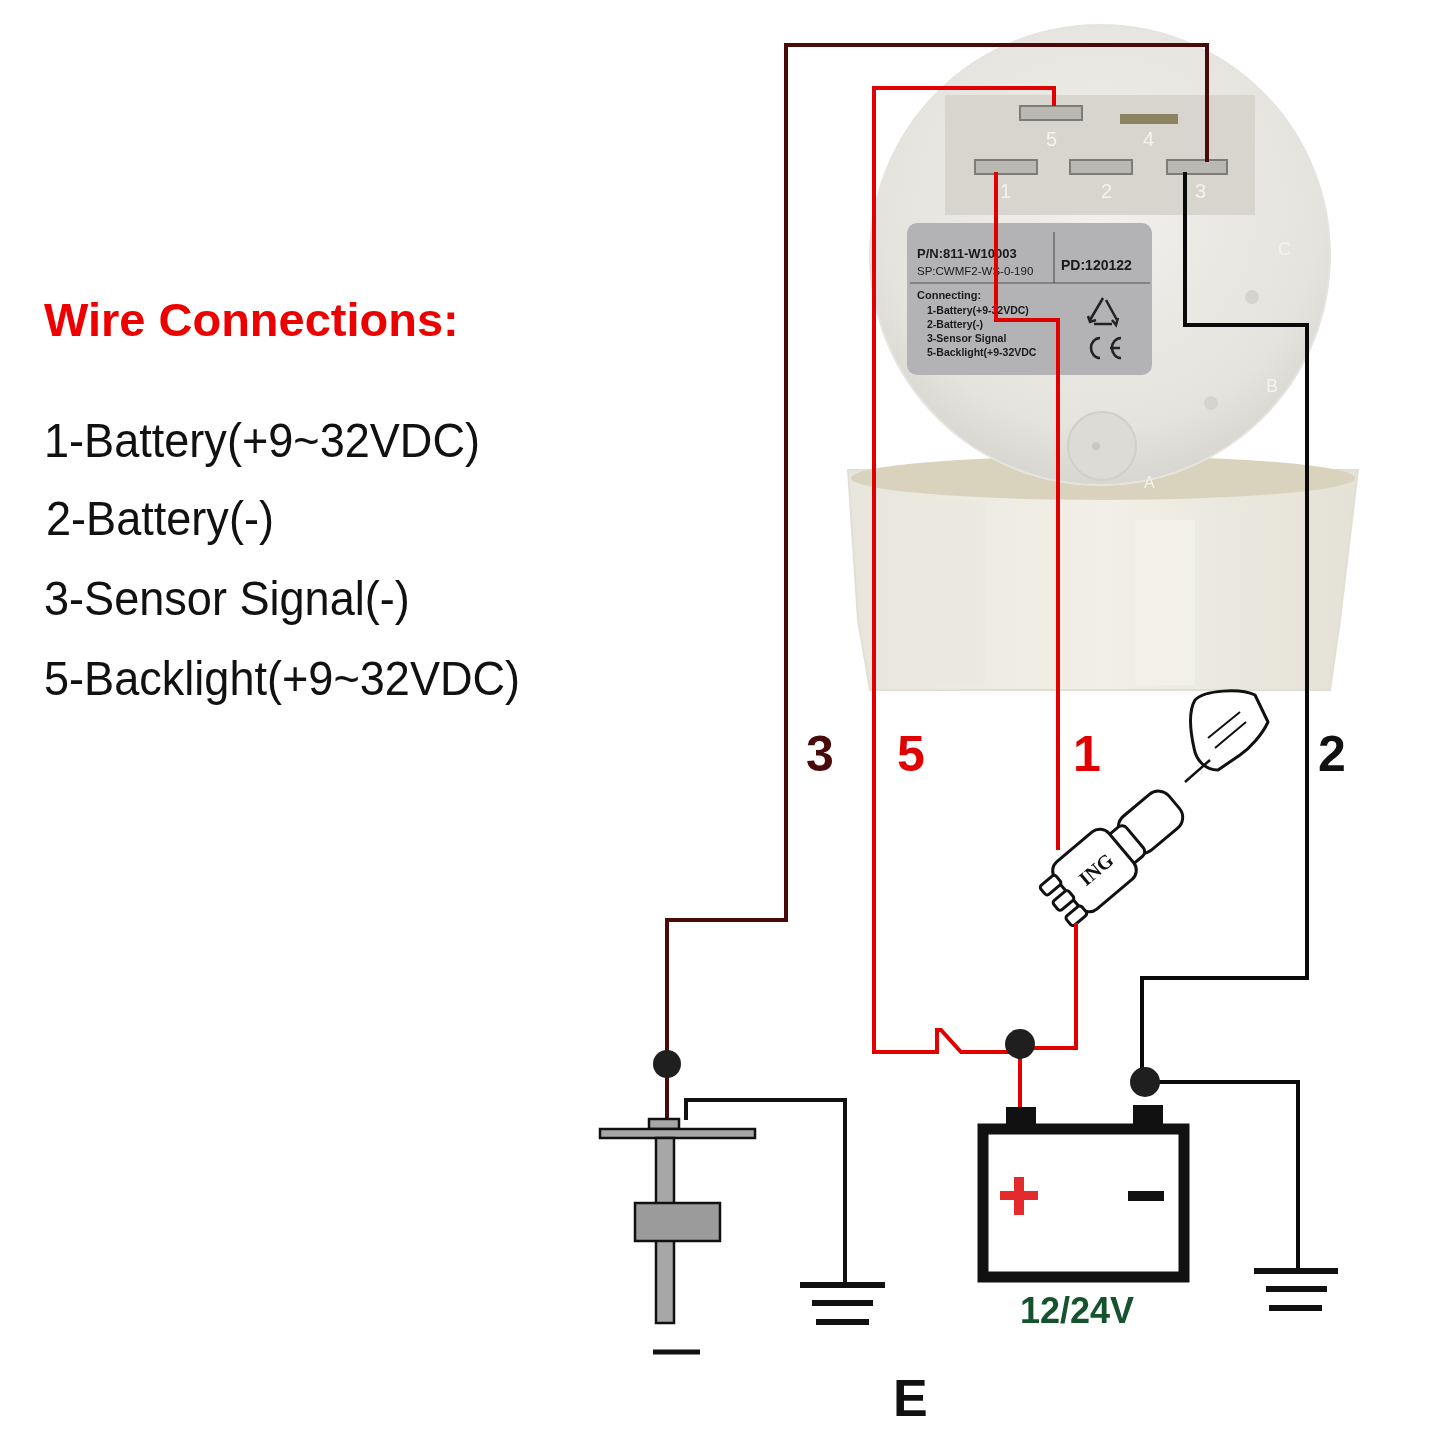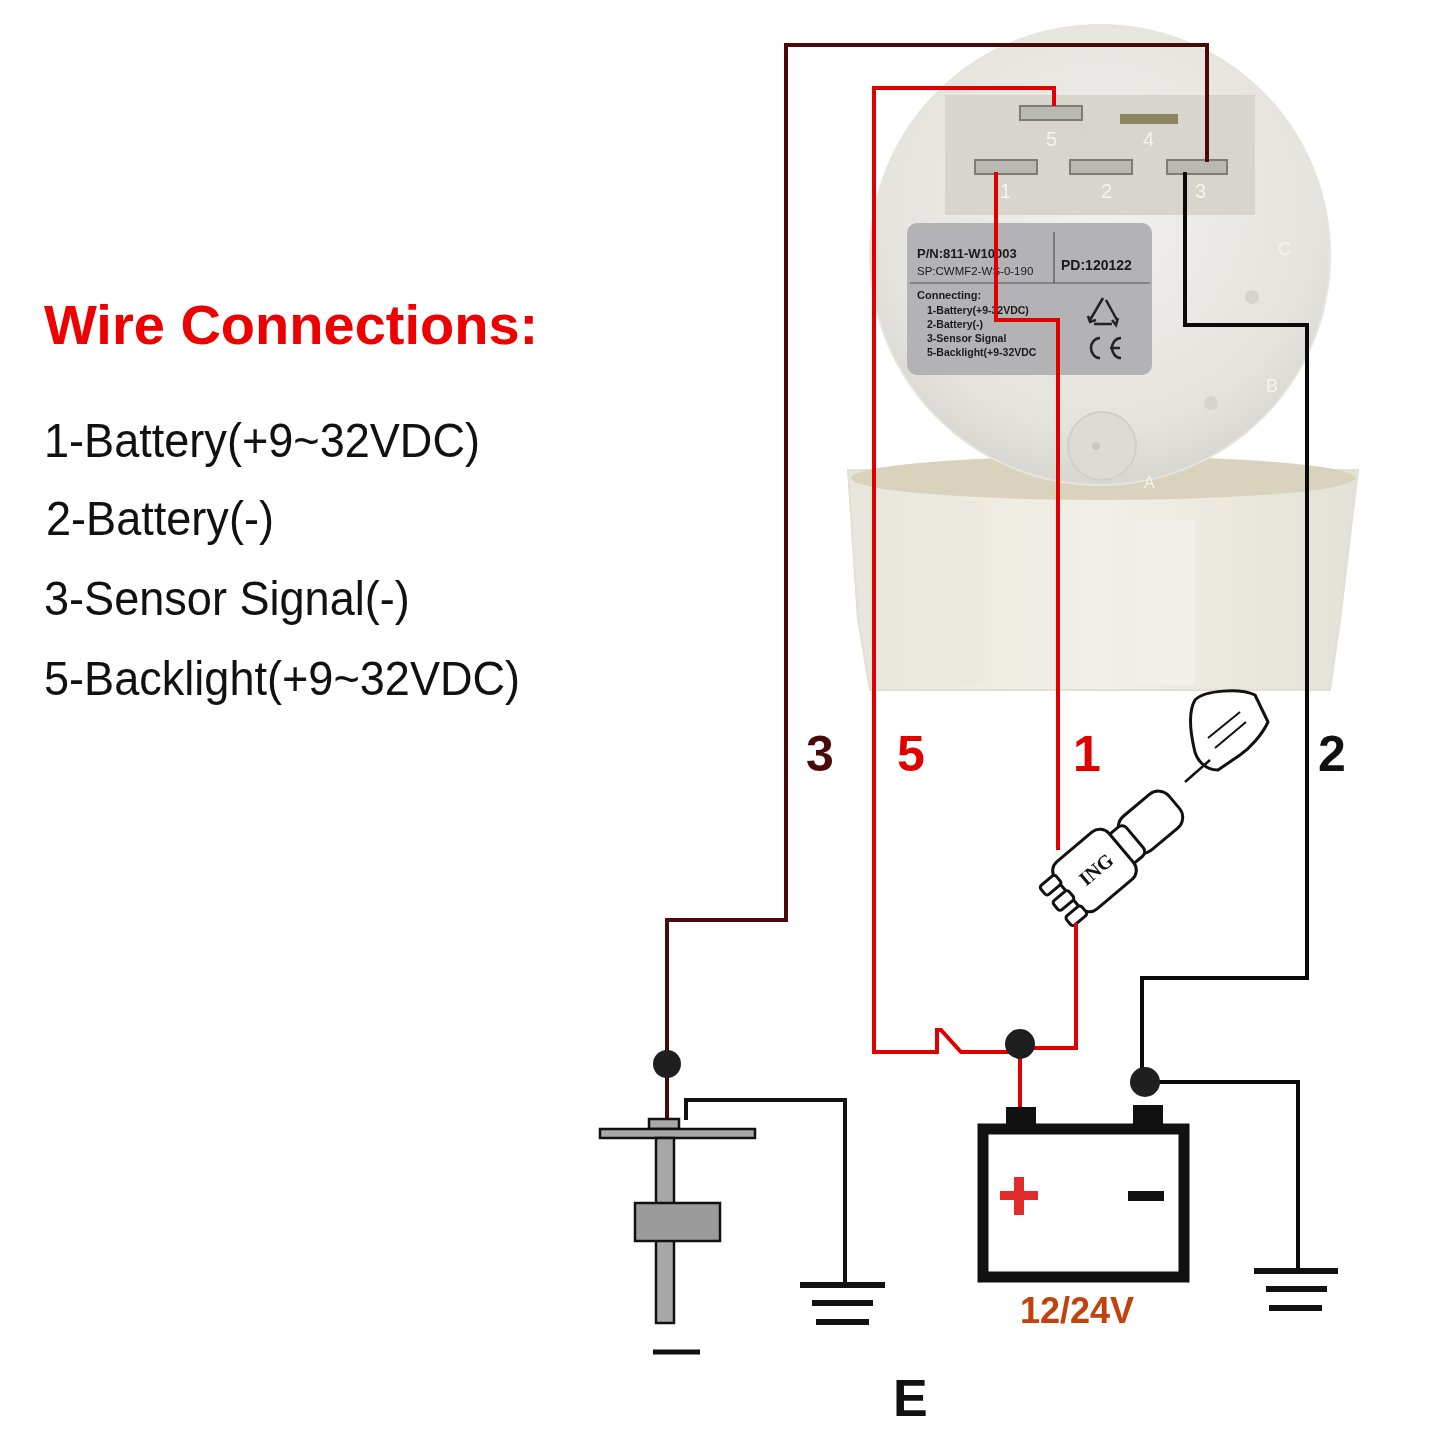--- a/index.html
+++ b/index.html
@@ -1,20 +1,20 @@
 <!DOCTYPE html>
 <html><head>
 <meta charset="utf-8">
 <style>
   html, body { margin: 0; padding: 0; background: #ffffff; }
   #stage { position: relative; width: 1445px; height: 1445px; overflow: hidden; background: #ffffff; font-family: "Liberation Sans", sans-serif; }
-  .title { position: absolute; left: 44px; top: 292px; font-family: "Liberation Sans", sans-serif; font-weight: bold; font-size: 56px; color: #ee0000; letter-spacing: 0px; white-space: nowrap; }
+  .title { position: absolute; left: 44px; top: 292px; font-family: "Liberation Sans", sans-serif; font-weight: bold; font-size: 47px; color: #ee0000; letter-spacing: 0px; white-space: nowrap; }
   .legend-item { position: absolute; left: 44px; font-family: "Liberation Sans", sans-serif; font-size: 49px; color: #111111; white-space: nowrap; transform: scaleX(0.92); transform-origin: left center; }
   .wire-num { position: absolute; font-family: "Liberation Sans", sans-serif; font-weight: bold; font-size: 50px; white-space: nowrap; }
-  .batt-label { position: absolute; left: 1020px; top: 1290px; font-family: "Liberation Sans", sans-serif; font-weight: bold; font-size: 36px; color: #c2410c; }
+  .batt-label { position: absolute; left: 1020px; top: 1290px; font-family: "Liberation Sans", sans-serif; font-weight: bold; font-size: 36px; color: #14532d; }
   .e-label { position: absolute; left: 893px; top: 1368px; font-family: "Liberation Sans", sans-serif; font-weight: bold; font-size: 52px; color: #111; }
   .lbl-text { font-family: "Liberation Sans", sans-serif; fill: #1a1a1a; font-weight: bold; }
   svg { position: absolute; left: 0; top: 0; }
 </style>
 </head>
 <body>
 
 <div id="stage">
 
   <svg width="1445" height="1445" viewBox="0 0 1445 1445">

